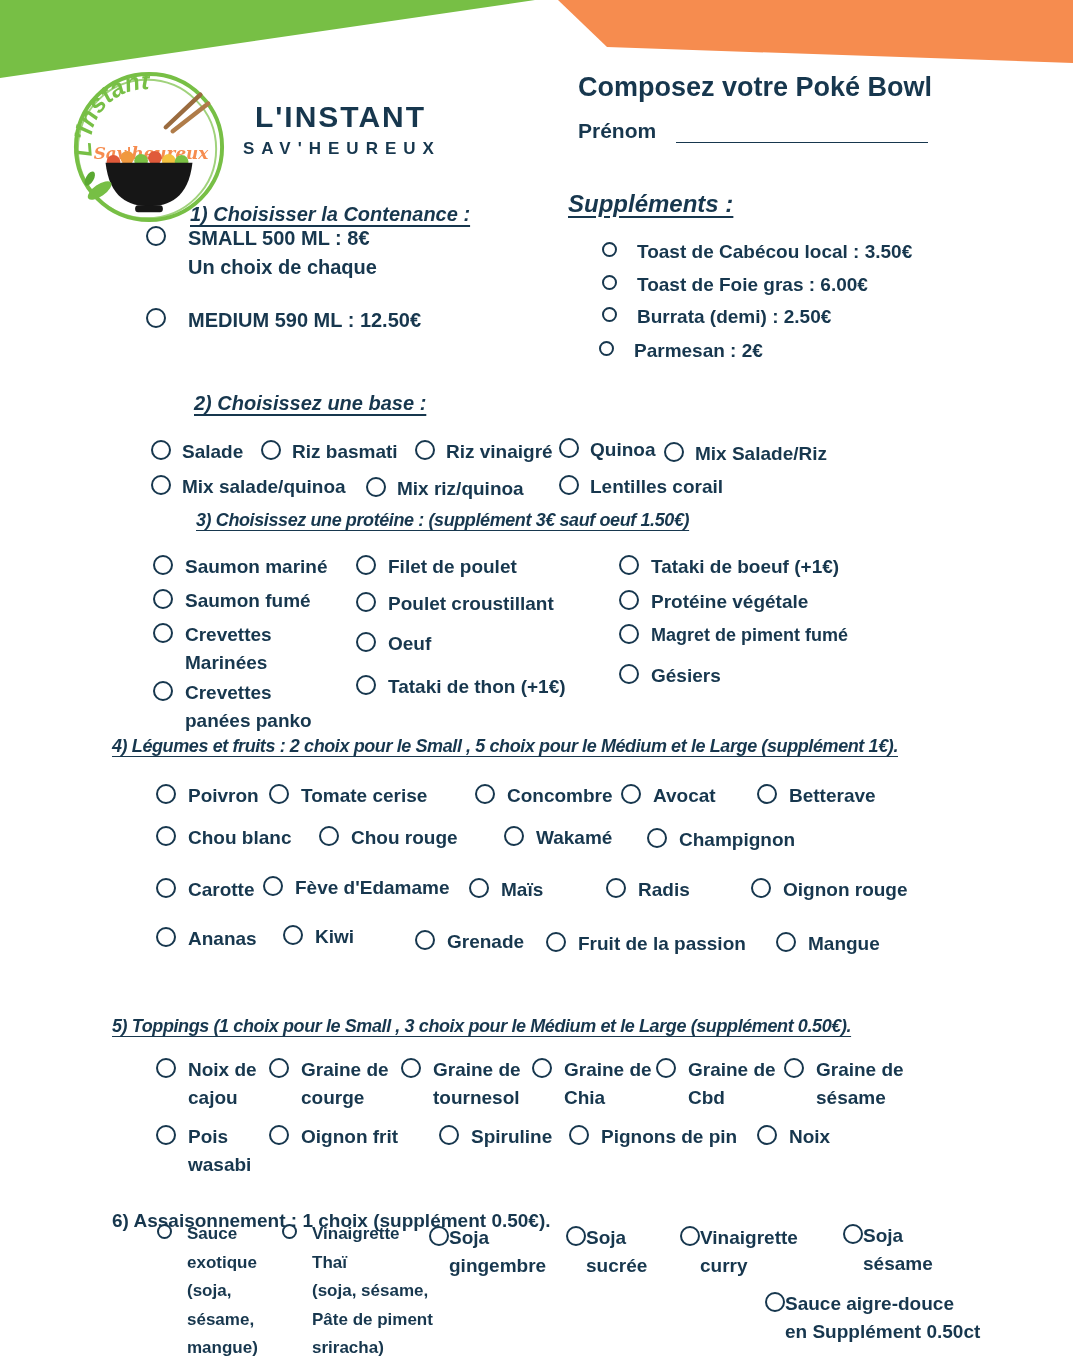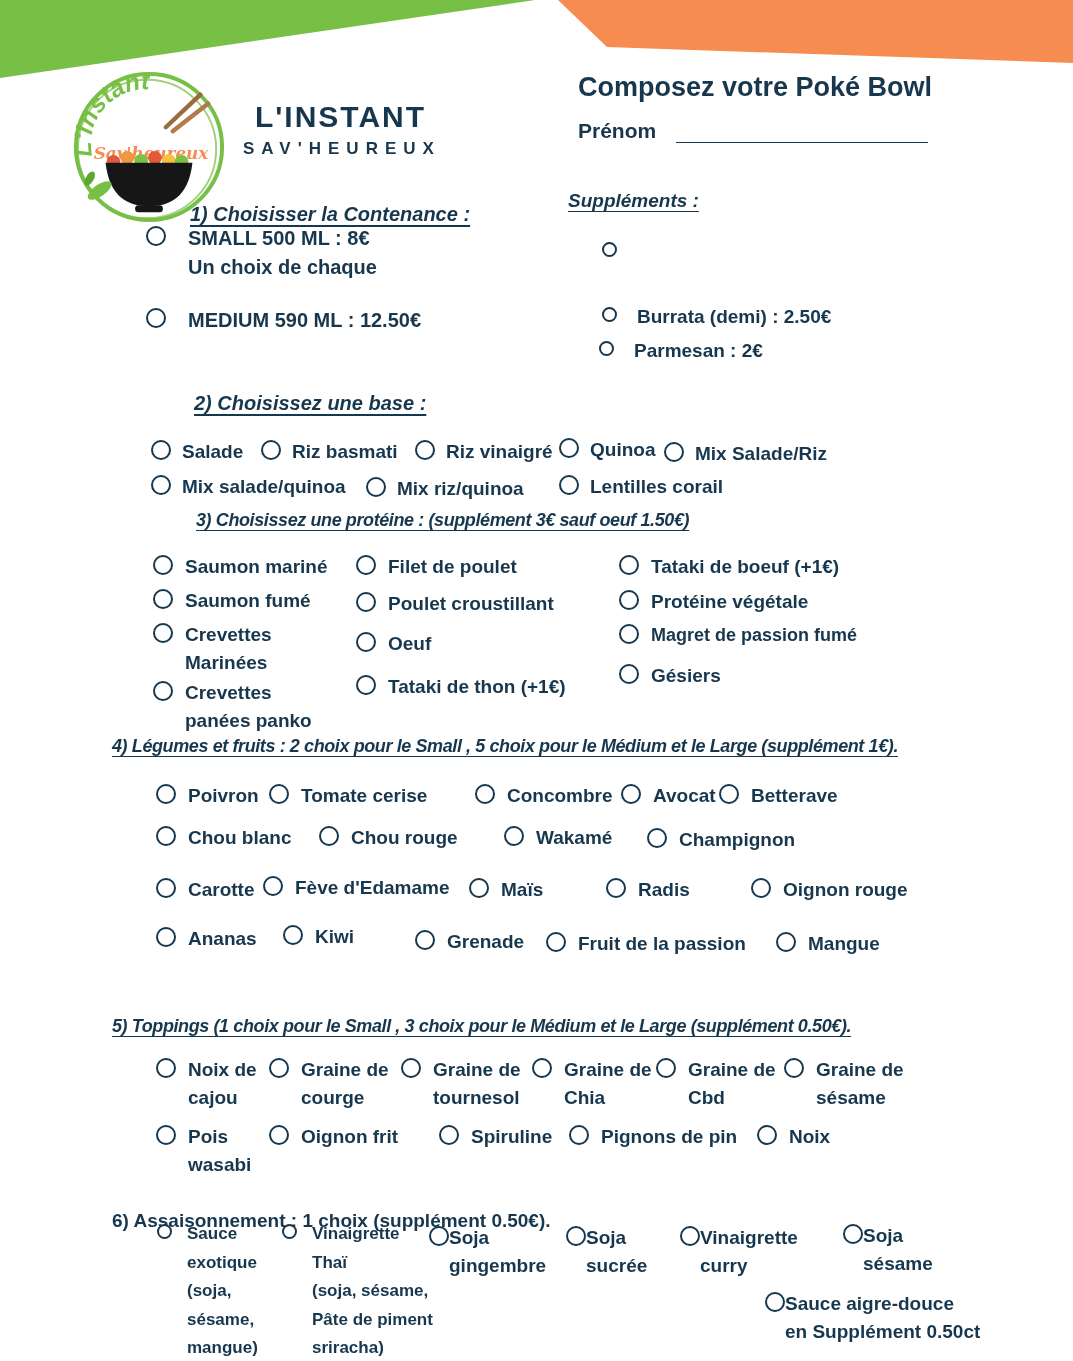--- a/index.html
+++ b/index.html
@@ -72,23 +72,28 @@
     <div class="brand1">L'INSTANT</div>
     <div class="brand2">SAV'HEUREUX</div>
   </div>
 
   <div class="title" style="left:578px;top:72px">Composez votre Poké Bowl</div>
   <div class="prenom" style="left:578px;top:119px">Prénom</div>
   <div class="write-line" style="left:676px;top:122px;width:252px;height:21px">
     <span></span>
   </div>
 
-  <div class="h" style="left:568px;top:190px;font-size:19px">Suppléments :</div>
+  <div class="h" style="left:568px;top:190px;font-size:24px">Suppléments :</div>
   <div class="opt g20" style="left:602px;top:238px">
     <span class="c c-sm"></span>
+    <span class="lbl">Toast de Cabécou local : 3.50€</span>
+  </div>
+  <div class="opt g20" style="left:602px;top:271px">
+    <span class="c c-sm"></span>
+    <span class="lbl">Toast de Foie gras : 6.00€</span>
   </div>
   <div class="opt g20" style="left:602px;top:303px">
     <span class="c c-sm"></span>
     <span class="lbl">Burrata (demi) : 2.50€</span>
   </div>
   <div class="opt g20" style="left:599px;top:337px">
     <span class="c c-sm"></span>
     <span class="lbl">Parmesan : 2€</span>
   </div>
 
@@ -175,21 +180,21 @@
   <div class="opt g12" style="left:619px;top:553px">
     <span class="c"></span>
     <span class="lbl">Tataki de boeuf (+1€)</span>
   </div>
   <div class="opt g12" style="left:619px;top:588px">
     <span class="c"></span>
     <span class="lbl">Protéine végétale</span>
   </div>
   <div class="opt g12" style="left:619px;top:622px">
     <span class="c"></span>
-    <span class="lbl" style="font-size:18px">Magret de passion fumé</span>
+    <span class="lbl" style="font-size:18px">Magret de piment fumé</span>
   </div>
   <div class="opt g12" style="left:619px;top:662px">
     <span class="c"></span>
     <span class="lbl">Gésiers</span>
   </div>
 
   <div class="h h-long" style="left:112px;top:736px">4) Légumes et fruits : 2 choix pour le Small , 5 choix pour le Médium et le Large (supplément 1€).</div>
   <div class="opt g12" style="left:156px;top:782px">
     <span class="c"></span>
     <span class="lbl">Poivron</span>
@@ -199,21 +204,21 @@
     <span class="lbl">Tomate cerise</span>
   </div>
   <div class="opt g12" style="left:475px;top:782px">
     <span class="c"></span>
     <span class="lbl">Concombre</span>
   </div>
   <div class="opt g12" style="left:621px;top:782px">
     <span class="c"></span>
     <span class="lbl">Avocat</span>
   </div>
-  <div class="opt g12" style="left:719px;top:782px">
+  <div class="opt g12" style="left:757px;top:782px">
     <span class="c"></span>
     <span class="lbl">Betterave</span>
   </div>
   <div class="opt g12" style="left:156px;top:824px">
     <span class="c"></span>
     <span class="lbl">Chou blanc</span>
   </div>
   <div class="opt g12" style="left:319px;top:824px">
     <span class="c"></span>
     <span class="lbl">Chou rouge</span>

